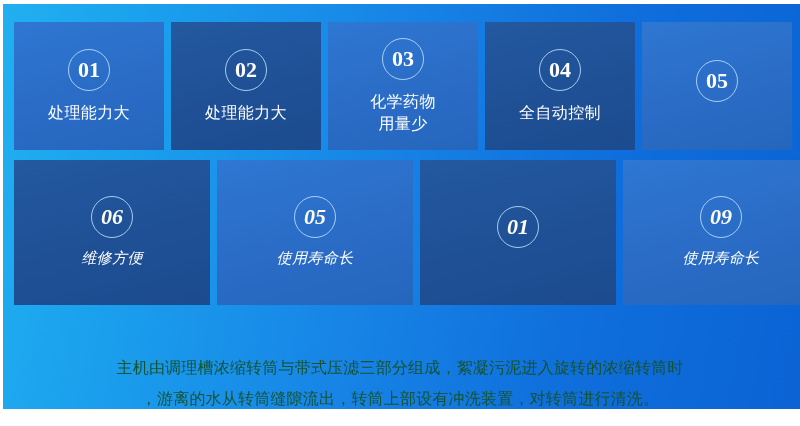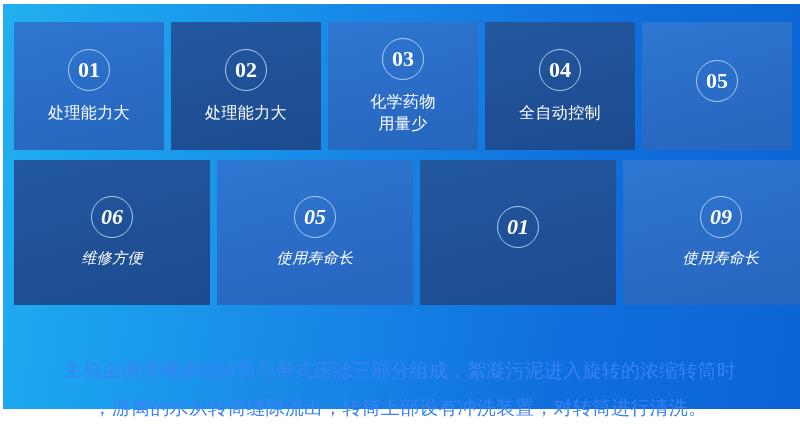--- a/index.html
+++ b/index.html
@@ -109,23 +109,23 @@
   #row-2 .card-label { font-size: 15px; }
 
   
   #caption {
     position: absolute;
     left: 0;
     top: 352px;
     width: 800px;
     text-align: center;
     font-family: "DejaVu Sans", "Liberation Sans", sans-serif;
-    font-size: 19px;
+    font-size: 16px;
     line-height: 1.95;
-    color: #3b82f6;
+    color: #14532d;
     letter-spacing: 0.2px;
   }
   .caption-line { display: block; white-space: pre; }
 </style>
 </head>
 <body>
 
 <div id="page">
 
   <div id="panel">

